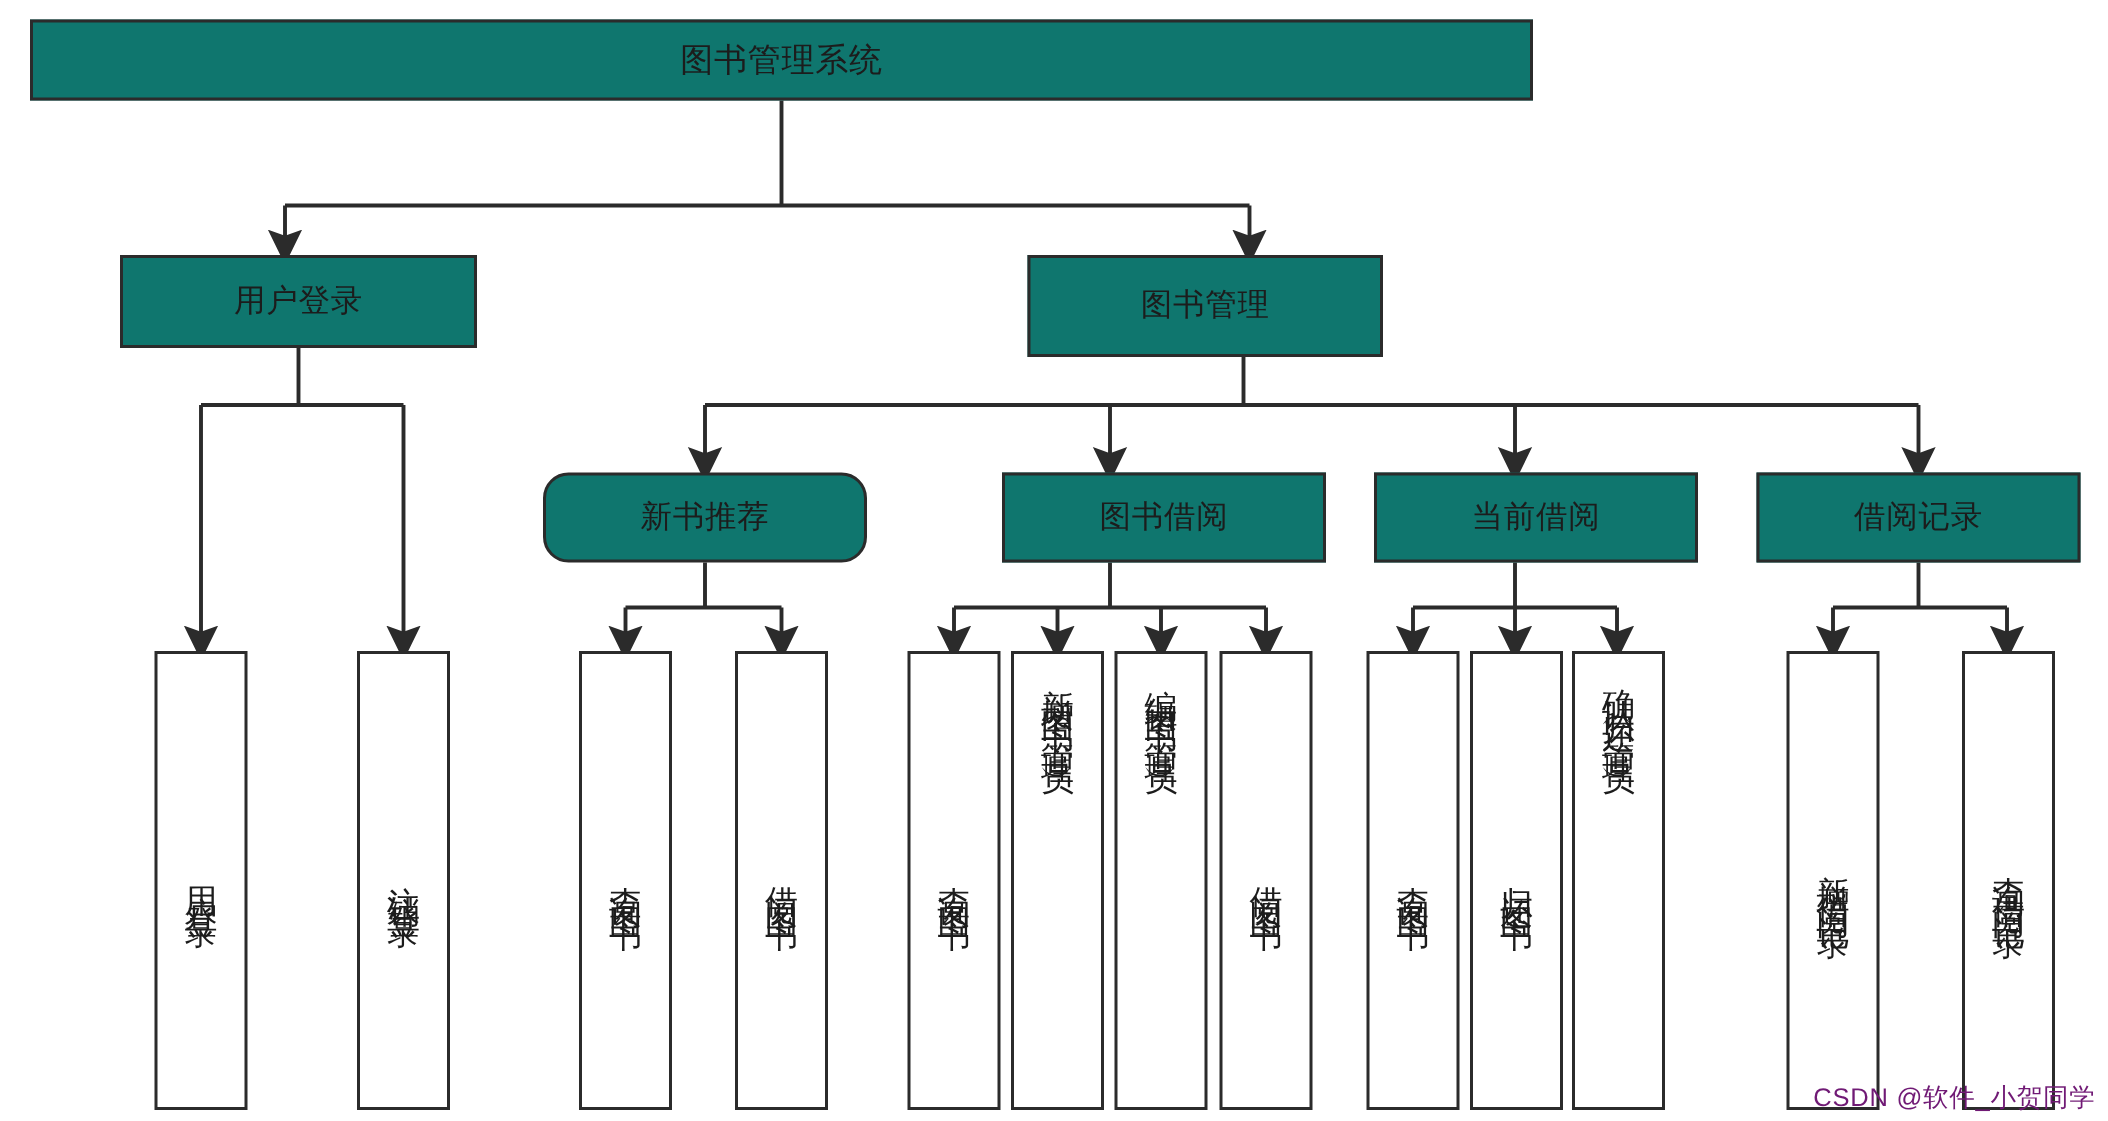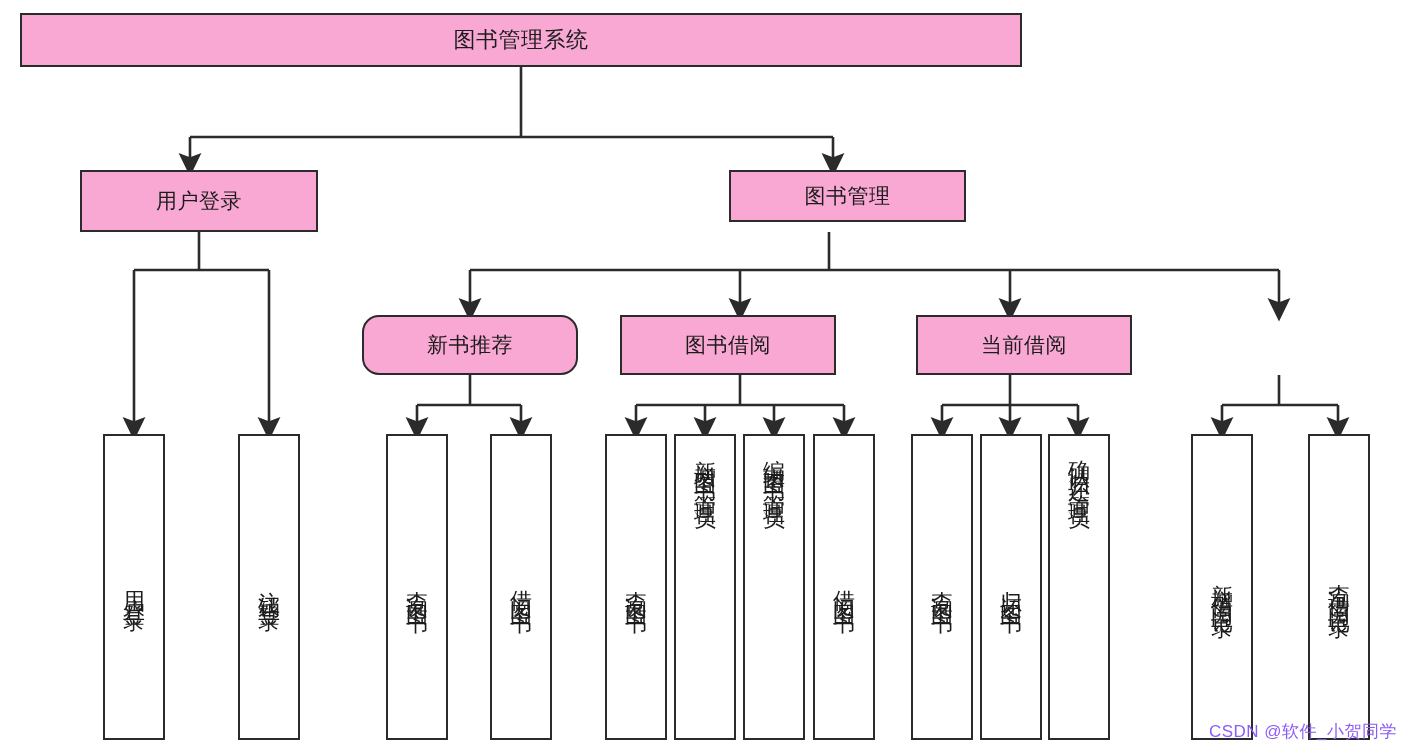--- a/index.html
+++ b/index.html
@@ -21,21 +21,21 @@
     position: absolute;
     left: 0;
     top: 0;
     width: 1405px;
     height: 747px;
   }
   .node-box {
     position: absolute;
     box-sizing: border-box;
     border: 2px solid #2b2b2b;
-    background: #f9a8d4;
+    background: #0f766e;
     display: flex;
     align-items: center;
     justify-content: center;
     color: #1c1c1c;
   }
   .node-label {
     font-size: 21px;
     line-height: 1.15;
     letter-spacing: 0.5px;
     white-space: nowrap;
@@ -65,21 +65,21 @@
     white-space: nowrap;
     user-select: none;
   }
   .leaf-box.align-top .leaf-label { padding-top: 6px; }
 
   .watermark {
     position: absolute;
     right: 8px;
     bottom: 4px;
     font-size: 17px;
-    color: #8b5cf6;
+    color: #701a75;
     letter-spacing: 0.5px;
     user-select: none;
     white-space: nowrap;
   }
 </style>
 </head>
 <body>
 
 <div id="diagram-root">
 
@@ -135,36 +135,39 @@
   </svg>
 
   <div class="node-box level1" style="left:20px; top:13px; width:1002px; height:54px;">
     <span class="node-label">图书管理系统</span>
   </div>
 
   <div class="node-box level2" style="left:80px; top:170px; width:238px; height:62px;">
     <span class="node-label">用户登录</span>
   </div>
 
-  <div class="node-box level2" style="left:729px; top:170px; width:237px; height:52px;">
+  <div class="node-box level2" style="left:685px; top:170px; width:237px; height:68px;">
     <span class="node-label">图书管理</span>
   </div>
 
   <div class="node-box level3" style="left:362px; top:315px; width:216px; height:60px;border-radius:17px;">
     <span class="node-label">新书推荐</span>
   </div>
 
-  <div class="node-box level3" style="left:620px; top:315px; width:216px; height:60px;">
+  <div class="node-box level3" style="left:668px; top:315px; width:216px; height:60px;">
     <span class="node-label">图书借阅</span>
   </div>
 
   <div class="node-box level3" style="left:902px; top:315px; width:216px; height:60px;margin-left:14px;">
     <span class="node-label">当前借阅</span>
   </div>
 
+  <div class="node-box level3" style="left:1171px; top:315px; width:216px; height:60px;">
+    <span class="node-label">借阅记录</span>
+  </div>
 
   <div class="leaf-box align-center" style="left:103px; top:434px; width:62px; height:306px;">
     <span class="leaf-label">用户登录</span>
   </div>
   <div class="leaf-box align-center" style="left:238px; top:434px; width:62px; height:306px;">
     <span class="leaf-label">注销登录</span>
   </div>
 
   <div class="leaf-box align-center" style="left:386px; top:434px; width:62px; height:306px;">
     <span class="leaf-label">查询图书</span>

